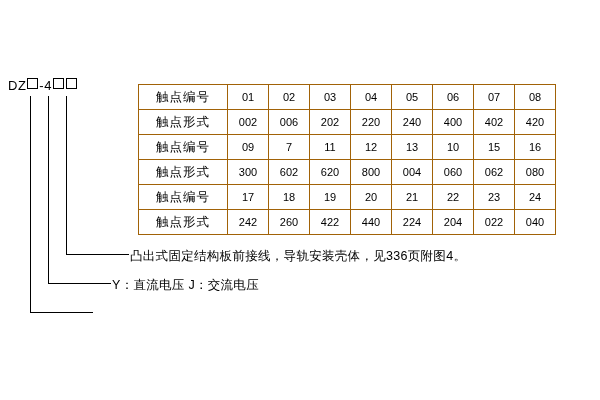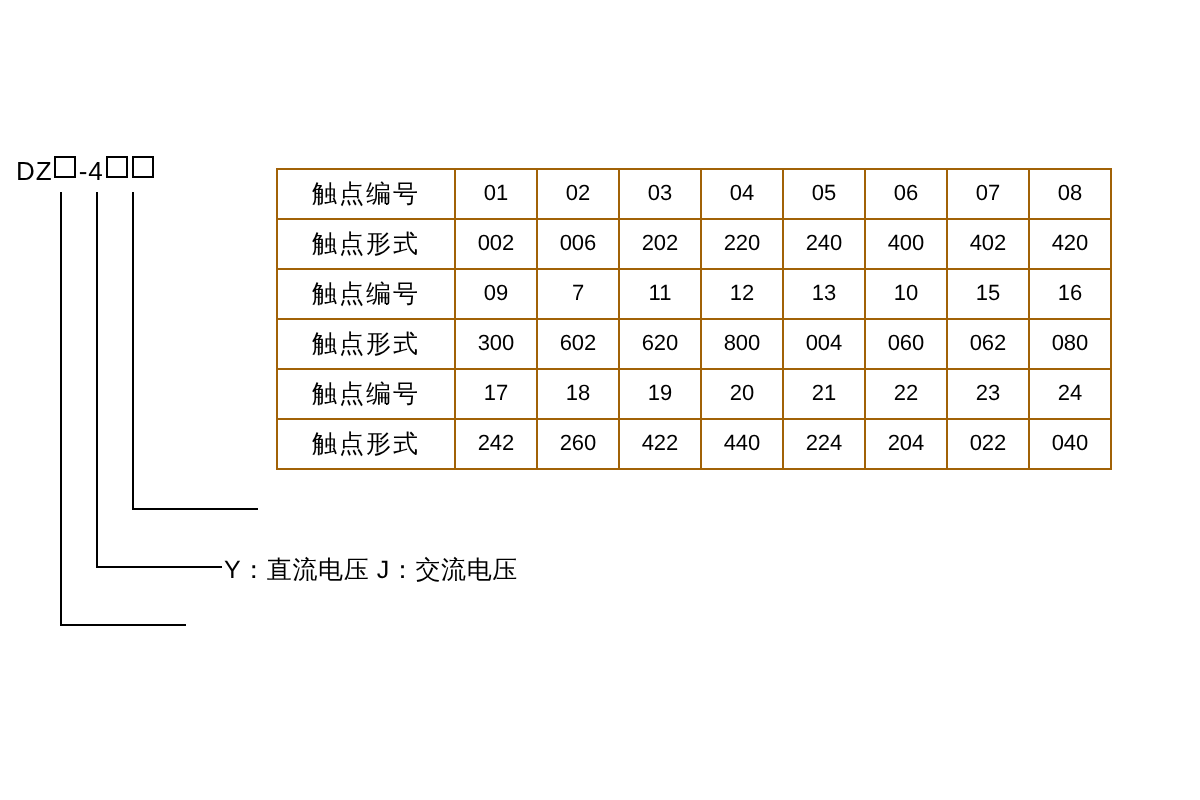--- a/index.html
+++ b/index.html
@@ -164,15 +164,16 @@
           <td class="val">440</td>
           <td class="val">224</td>
           <td class="val">204</td>
           <td class="val">022</td>
           <td class="val">040</td>
         </tr>
       </tbody>
     </table>
   </div>
 
+  <div class="note note-1">凸出式固定结构板前接线，导轨安装壳体，见336页附图4。</div>
   <div class="note note-2">Y：直流电压  J：交流电压</div>
 
 </div>
 
 </body></html>

